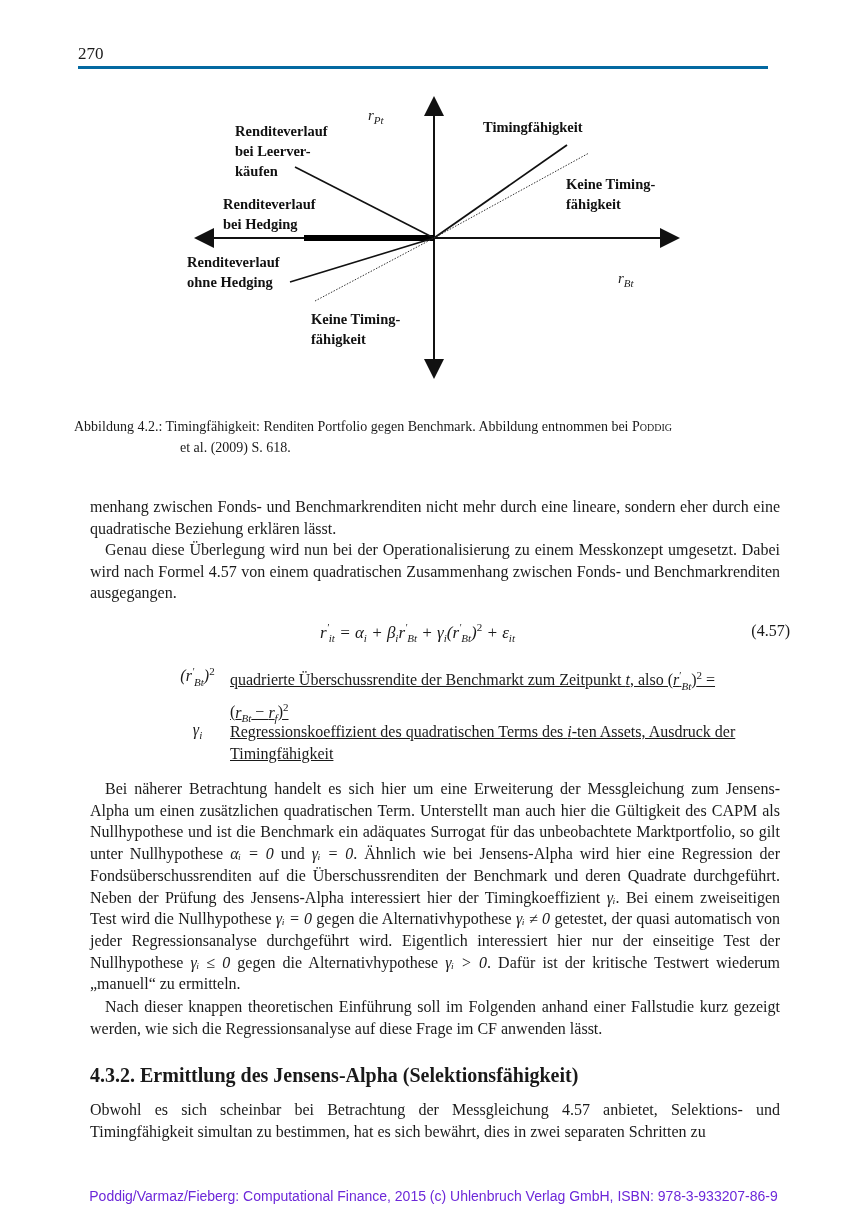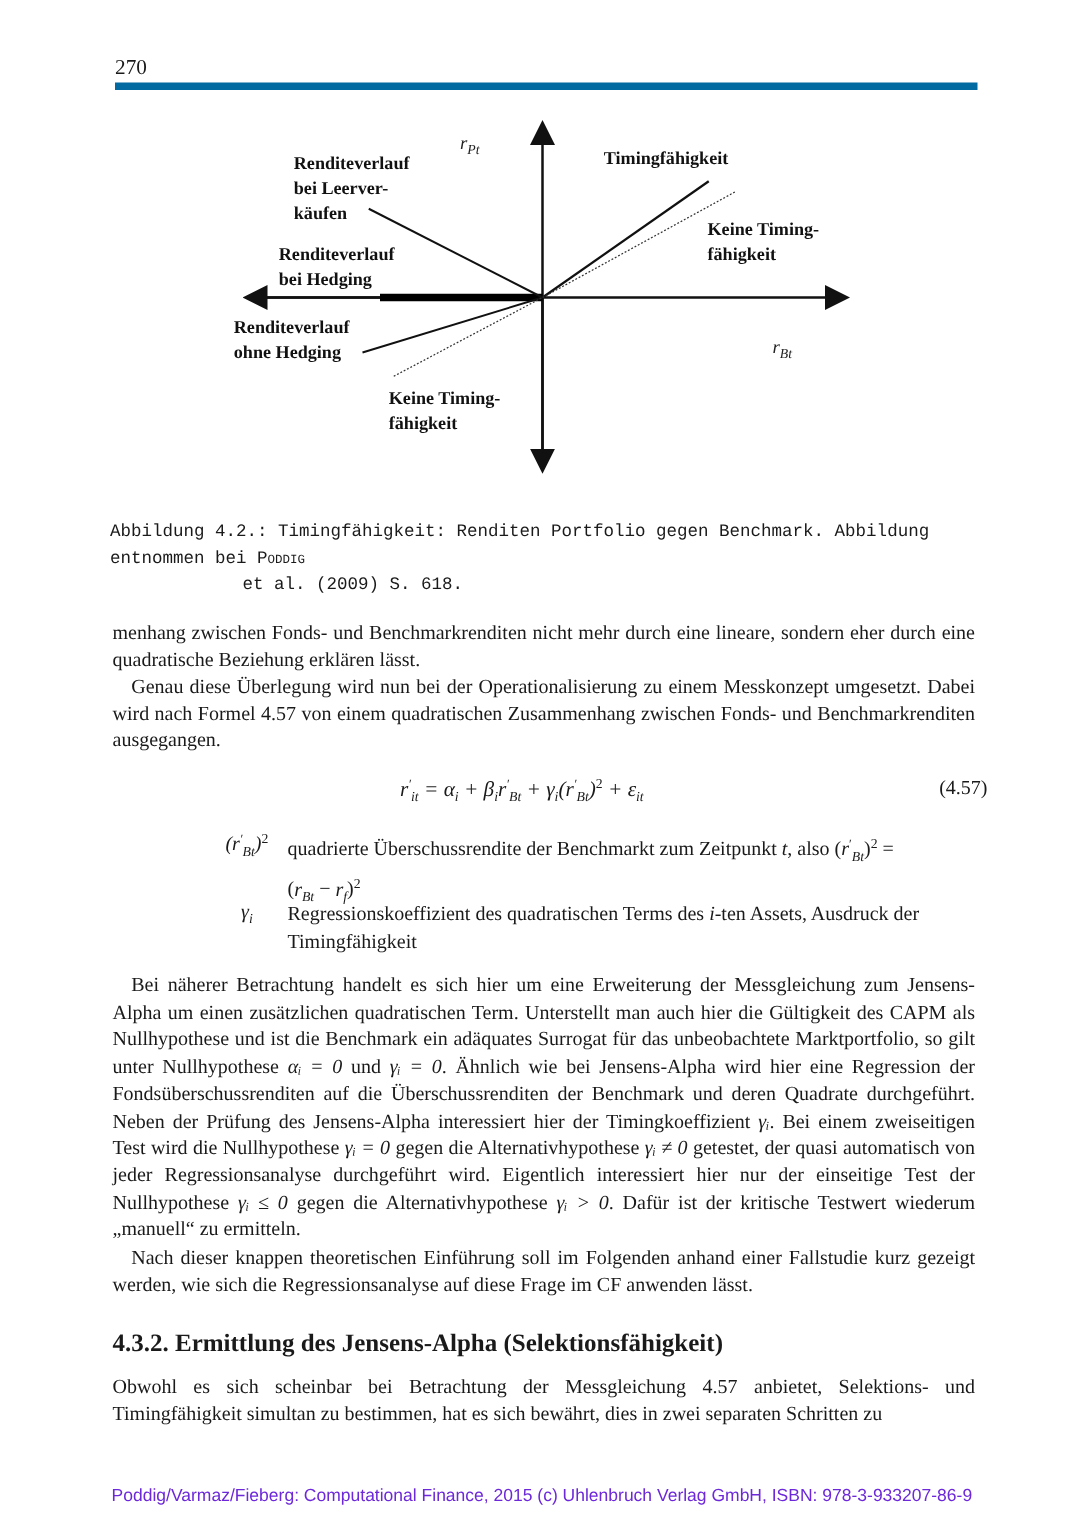--- a/index.html
+++ b/index.html
@@ -1,34 +1,34 @@
 <!DOCTYPE html>
 <html><head>
 <meta charset="utf-8">
 <style>
   html, body { margin:0; padding:0; background:#fff; }
   body { width:867px; height:1227px; position:relative; overflow:hidden;
          font-family:"Liberation Serif", "DejaVu Serif", serif; color:#1a1a1a; }
-  .header { position:absolute; left:92px; top:42px; width:690px; height:24px;
-            border-bottom:6px solid #0369a1; font-size:17px; }
+  .header { position:absolute; left:78px; top:42px; width:690px; height:24px;
+            border-bottom:3px solid #0369a1; font-size:17px; }
   .header .pn { position:absolute; left:0; top:2px; }
   .header .ch { position:absolute; right:0; top:2px; }
   svg.fig { position:absolute; left:0; top:0; }
   .lbl { position:absolute; font-family:"Liberation Serif", serif; font-weight:bold; font-size:14.5px; line-height:20px; color:#111; }
   .axislbl { position:absolute; font-family:"Liberation Serif", serif; font-style:italic; font-size:15px; color:#222; }
   .axislbl sub { font-size:11px; }
-  .caption { position:absolute; left:88px; top:416px; width:692px; font-size:14px; line-height:21px;font-family:Liberation Mono, monospace; }
+  .caption { position:absolute; left:74px; top:416px; width:692px; font-size:14px; line-height:21px; }
   .caption .cont { padding-left:106px; display:block; }
   .sc { font-variant:small-caps; }
   .para { position:absolute; left:90px; width:690px; font-size:16px; line-height:21.7px; text-align:justify; }
   .indent { text-indent:15px; }
   .eq { position:absolute; left:320px; top:621px; font-size:17px; font-style:italic; }
   .eqnum { position:absolute; right:77px; top:622px; font-size:16px; }
   .defsym { position:absolute; font-size:16px; font-style:italic; text-align:center; }
-  .defbody { position:absolute; left:230px; width:550px; font-size:16px; line-height:21.7px; }
+  .defbody { position:absolute; left:230px; width:550px; font-size:16px; line-height:21.7px;text-decoration:underline; }
   .h2 { position:absolute; left:90px; top:1064px; font-size:20px; font-weight:bold; }
   .footer { position:absolute; left:0; width:867px; top:1188px; text-align:center;
             font-family:"Liberation Sans", sans-serif; font-size:14px; color:#6d28d9; }
   i { font-style:italic; }
 </style>
 </head>
 <body>
 
 <div class="header">
   <span class="pn">270</span>

